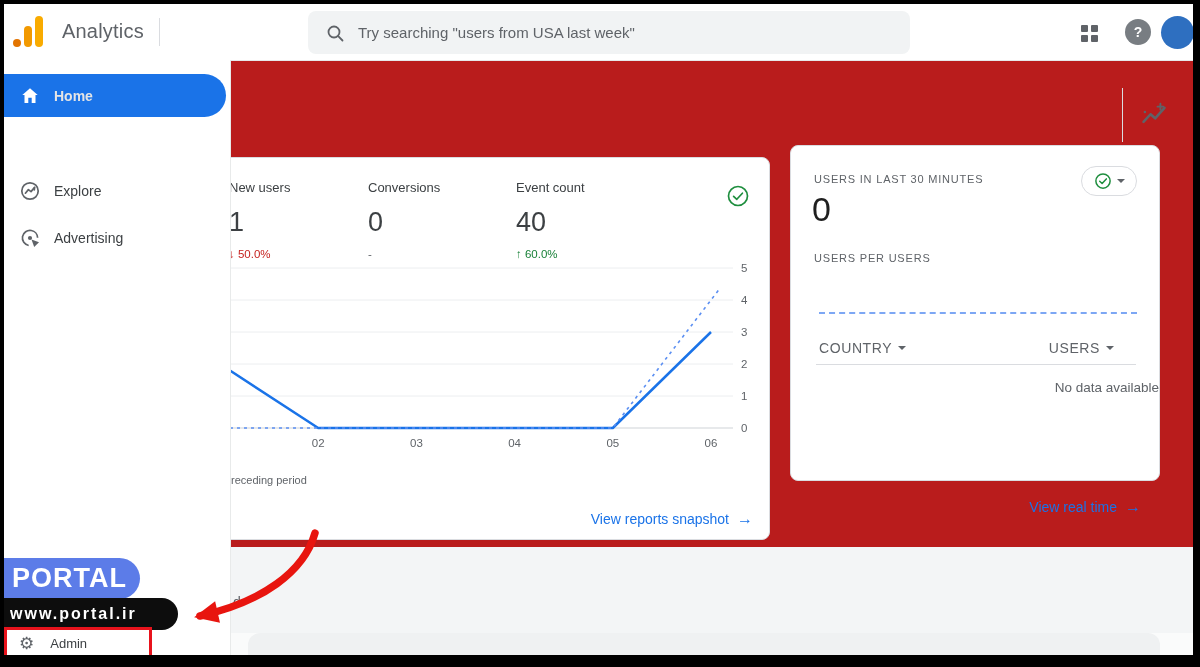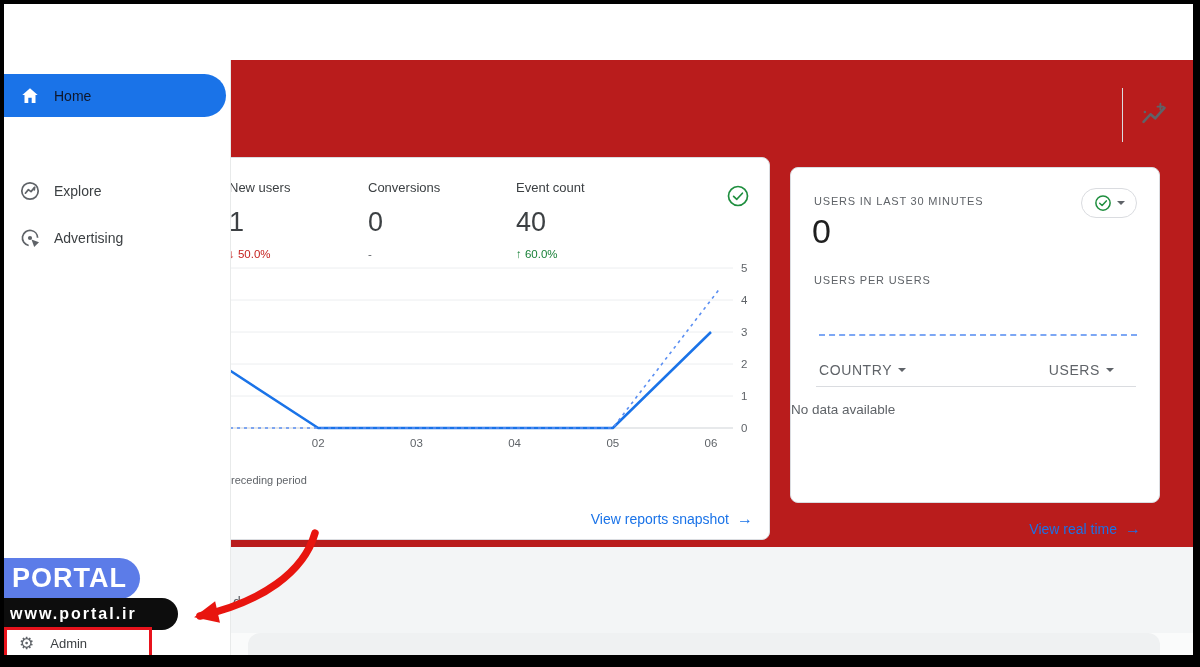--- a/index.html
+++ b/index.html
@@ -29,21 +29,21 @@
           background:#787d82;color:#fff;font-size:14px;font-weight:700;text-align:center;line-height:26px;cursor:pointer;}
   .avatar{position:absolute;left:1157px;top:12px;width:33px;height:33px;border-radius:50%;background:#2e6fc0;cursor:pointer;}
 
   
   .sidebar{position:absolute;left:0;top:56px;width:226px;height:595px;background:#fff;
            border-right:1px solid #e8eaea;z-index:10;}
   .nav-item{position:absolute;left:0;width:222px;height:40px;display:flex;align-items:center;cursor:pointer;}
   .nav-item .ni-icon{width:20px;height:20px;margin-left:16px;flex:0 0 auto;}
   .nav-item .ni-label{margin-left:14px;font-size:14px;font-weight:500;color:#3c4043;}
   .nav-item.active{left:0;top:14px;height:43px;background:#1a73e8;border-radius:0 24px 24px 0;}
-  .nav-item.active .ni-label{color:#0f172a;font-weight:400;}
+  .nav-item.active .ni-label{color:#e5e5e5;font-weight:700;}
 
   
   .portal-pill{position:absolute;left:-20px;top:554px;width:156px;height:41px;background:#5c7ce8;
           border-radius:0 24px 24px 0;z-index:11;color:#fff;font-size:27px;font-weight:700;
           letter-spacing:1px;line-height:41px;padding-left:28px;box-sizing:border-box;}
   .url-pill{position:absolute;left:-20px;top:594px;width:194px;height:32px;background:#0d0d0d;
           border-radius:0 20px 20px 0;z-index:11;color:#fff;font-size:16px;font-weight:600;
           letter-spacing:2px;line-height:32px;padding-left:26px;box-sizing:border-box;}
   .admin-annotation{position:absolute;left:0;top:623px;width:142px;height:27px;
           border:3px solid #e8131c;z-index:11;background:#fff;}
@@ -61,34 +61,34 @@
   .summary-card{left:176px;top:97px;width:590px;height:383px;}
   .metric{position:absolute;top:22px;}
   .metric .m-label{font-size:13px;color:#3c4043;}
   .metric .m-value{font-size:27px;color:#3c4043;margin-top:12px;font-weight:400;}
   .metric .m-delta{font-size:11.5px;margin-top:10px;font-weight:500;}
   .check-badge{position:absolute;}
   .legend-text{position:absolute;left:50px;top:316px;font-size:11px;color:#5f6368;}
   .card-link{position:absolute;font-size:14px;font-weight:500;color:#1a73e8;cursor:pointer;display:flex;align-items:center;gap:8px;}
   .card-link .link-arrow{font-size:16px;}
 
-  .realtime-card{left:786px;top:107px;width:370px;height:336px;}
+  .realtime-card{left:786px;top:85px;width:370px;height:336px;}
   .rt-title{position:absolute;left:23px;top:27px;font-size:11px;letter-spacing:.8px;font-weight:500;color:#5f6368;}
   .rt-pill{position:absolute;right:22px;top:20px;width:54px;height:28px;border:1px solid #dadce0;border-radius:15px;
            display:flex;align-items:center;justify-content:center;gap:5px;cursor:pointer;background:#fff;}
   .caret{width:0;height:0;border-left:4px solid transparent;border-right:4px solid transparent;border-top:4px solid #5f6368;}
   .rt-value{position:absolute;left:21px;top:44px;font-size:34px;color:#1f1f1f;}
   .rt-sub{position:absolute;left:23px;top:106px;font-size:11px;letter-spacing:.8px;font-weight:500;color:#5f6368;}
   .rt-dash{position:absolute;left:28px;top:166px;width:318px;border-top:2px dashed #7da7f4;}
   .rt-col{position:absolute;top:194px;font-size:14px;letter-spacing:.6px;font-weight:400;color:#5f6368;
           display:flex;align-items:center;gap:6px;cursor:pointer;}
   .rt-col.country{left:28px;}
   .rt-col.users{right:45px;}
   .rt-divider{position:absolute;left:25px;top:218px;width:320px;border-top:1px solid #dadce0;}
-  .rt-empty{position:absolute;left:0;top:234px;width:100%;text-align:left;font-size:13.5px;color:#5f6368;}
+  .rt-empty{position:absolute;left:0;top:234px;width:100%;text-align:right;font-size:13.5px;color:#5f6368;}
 
   .band1{position:absolute;left:226px;top:487px;width:963px;height:86px;background:#f3f5f6;}
   .partial-heading{position:absolute;left:3px;top:47px;font-size:14px;color:#5f6368;}
   .band-strip{position:absolute;left:226px;top:573px;width:963px;height:22px;background:#fafbfb;}
   .lower-card{position:absolute;left:18px;top:0;width:912px;height:22px;background:#eff1f2;border-radius:12px 12px 0 0;}
 </style>
 </head>
 <body>
 
 <div class="app">
@@ -187,20 +187,46 @@
     </div>
 
     <div class="band1">
       <span class="partial-heading">d</span>
     </div>
     <div class="band-strip">
       <div class="lower-card"></div>
     </div>
   </div>
 
+  <div class="header">
+    <div class="logo">
+      <span class="dot"></span>
+        <span class="bar-mid"></span>
+        <span class="bar-tall"></span>
+    </div>
+    <div class="app-title">Analytics</div>
+    <div class="header-divider"></div>
+    <div class="search">
+      <svg width="18" height="18" viewBox="0 0 18 18">
+        <circle cx="8" cy="8" r="5.5" fill="none" stroke="#5f6368" stroke-width="1.8"></circle>
+        <line x1="12.2" y1="12.2" x2="16.5" y2="16.5" stroke="#5f6368" stroke-width="1.8" stroke-linecap="round"></line>
+      </svg>
+      <input type="text" placeholder="Try searching &quot;users from USA last week&quot;" style="">
+    </div>
+    <div class="apps-grid">
+        <i></i>
+        <i></i>
+        <i></i>
+        <i></i>
+      </div>
+    <div class="help-btn">
+      <span>?</span>
+    </div>
+    <div class="avatar"></div>
+  </div>
 
   <div class="sidebar">
     <div class="nav-item active">
       <svg class="ni-icon" viewBox="0 0 20 20">
         <path d="M10 2.3 L2.3 9 H4.5 V17 H8.3 V11.8 H11.7 V17 H15.5 V9 H17.7 Z" fill="#fff"></path>
       </svg>
       <span class="ni-label">Home</span>
     </div>
     <div class="nav-item" style="top:111px;">
       <svg class="ni-icon" viewBox="0 0 20 20">

